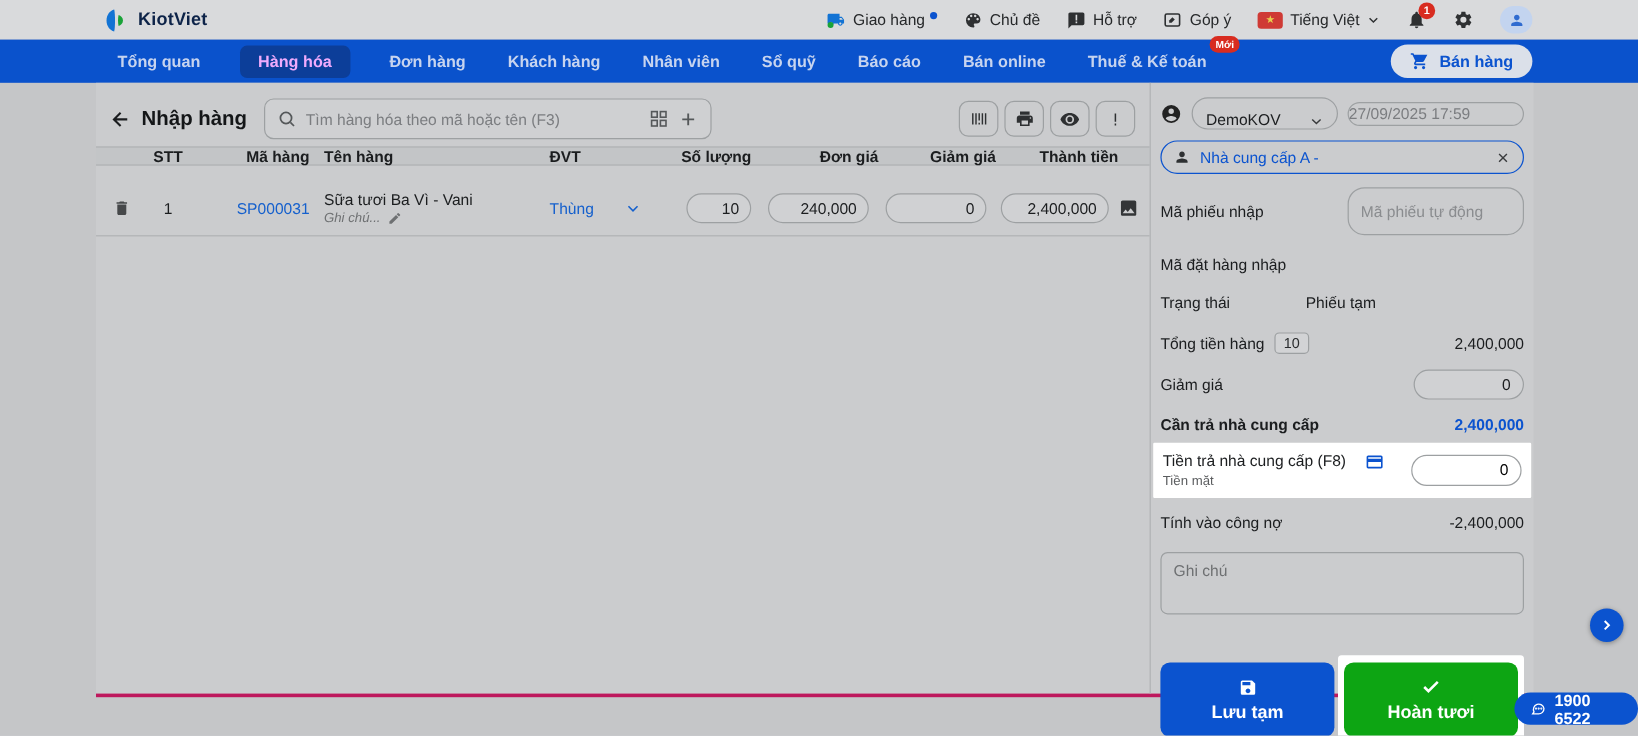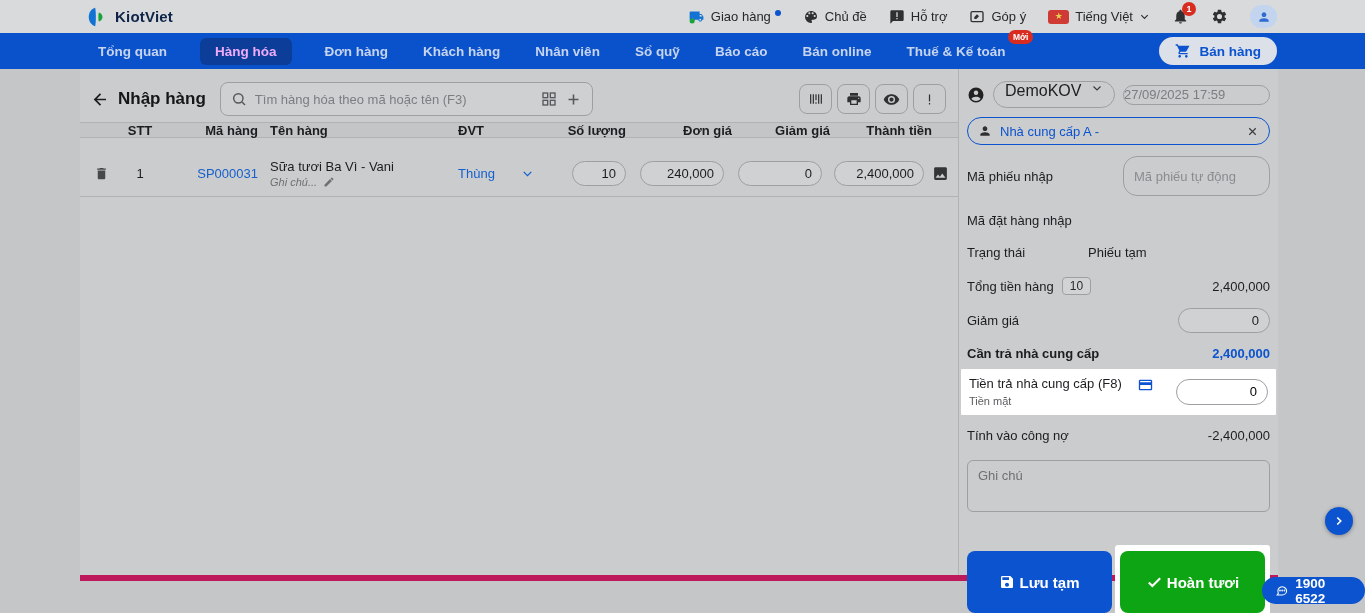--- a/index.html
+++ b/index.html
@@ -28,21 +28,21 @@
   .nav-items { display:flex; align-items:center; gap:31px; margin-left:96px; }
   .nav-item { font-size:13.5px; font-weight:bold; color:#c7d4ef; cursor:pointer; padding:6px 2px; border-radius:6px; white-space:nowrap; }
   .nav-item.active { background:#0c3e99; color:#f0abfc; padding:6px 15px; }
   .nav-new { position:relative; }
   .new-badge { position:absolute; top:-8px; right:-26px; background:#d82c20; color:#fff; font-size:8.5px; font-weight:bold;
                padding:2px 5px; border-radius:8px; }
   .sell-btn { margin-left:auto; margin-right:88px; height:28px; border-radius:14px; background:#dbe0e9; color:#0b53cf;
               display:flex; align-items:center; gap:8px; padding:0 16px; font-size:13.5px; font-weight:bold; border:none; cursor:pointer; }
 
   
-  .content { position:absolute; left:80px; top:69px; width:1198px; height:512px; background:#cbccce; border-bottom:6px solid #be185d; }
+  .content { position:absolute; left:80px; top:69px; width:1198px; height:512px; background:#cbccce; border-bottom:3px solid #be185d; }
   .left-pane { position:absolute; left:0; top:0; width:878px; height:100%; }
   .right-pane { position:absolute; left:878px; top:0; width:320px; height:100%; border-left:1px solid #b0b2b4; padding:12px 8px 0; }
 
   
   .toolbar { position:absolute; left:6px; top:13px; right:12px; height:34px; display:flex; align-items:center; }
   .back-btn { width:28px; height:28px; border:none; background:transparent; color:#1b1d1f; cursor:pointer; display:flex; align-items:center; justify-content:center; }
   .page-title { font-size:17px; font-weight:bold; margin:0 14px 0 4px; color:#141618; white-space:nowrap; }
   .searchbox { width:373px; height:34px; border:1px solid #9da0a2; border-radius:8px; background:#cfd0d2;
                display:flex; align-items:center; padding:0 10px; gap:8px; }
   .searchbox input { flex:1; border:none; background:transparent; outline:none; font-size:13px; color:#2a2c2e; font-family:inherit; }
@@ -68,21 +68,21 @@
   .cell-input { height:25px; border:1px solid #9da0a2; border-radius:13px; background:#d0d1d3; text-align:right;
                 padding:0 9px; font-size:13px; color:#1b1d1f; font-family:inherit; outline:none; }
   .img-btn { border:none; background:transparent; color:#333537; cursor:pointer; justify-self:end; margin-right:10px; }
 
   
   .rp-row { display:flex; align-items:center; }
   .rp-label { font-size:13px; color:#1b1d1f; }
   .row-top { gap:8px; }
   .acct-icon { color:#222; }
   .sel-branch { flex:1; height:27px; border:1px solid #9da0a2; border-radius:14px; background:transparent;
-                display:flex; align-items:flex-start; justify-content:space-between; padding:0 11px; font-size:16px; cursor:pointer; }
+                display:flex; align-items:flex-end; justify-content:space-between; padding:0 11px; font-size:13px; cursor:pointer; }
   .datetime { width:147px; height:20px; border:1px solid #9da0a2; border-radius:14px; color:#7b7d80; font-size:13px;
               display:flex; align-items:center; }
   .supplier-box { margin-top:9px; height:28px; border:1.6px solid #0b53cf; border-radius:14px; display:flex; align-items:center;
                   padding:0 10px; gap:8px; }
   .supplier-name { color:#0b53cf; font-size:13px; flex:1; }
   .close-x { border:none; background:transparent; color:#3a3c3e; cursor:pointer; padding:0; }
   .rp-field { margin-top:11px; justify-content:space-between; }
   .rp-input { width:147px; height:40px; border:1px solid #9da0a2; border-radius:14px; background:transparent;
               font-size:13px; padding:0 10px; color:#2a2c2e; font-family:inherit; outline:none; }
   .rp-input::placeholder { color:#8a8c8f; }
@@ -99,21 +99,21 @@
   .pay-labels { display:flex; flex-direction:column; gap:4px; }
   .pay-method { font-size:11px; color:#5a5c5e; }
   .card-icon { color:#0b53cf; margin-left:14px; margin-top:1px; cursor:pointer; }
   .pay-input { margin-left:auto; align-self:center; width:92px; height:26px; border:1px solid #9da0a2; border-radius:13px;
                background:#fff; text-align:right; padding:0 10px; font-size:13px; font-family:inherit; outline:none; }
   .note-area { margin-top:17px; width:100%; height:52px; border:1px solid #9da0a2; border-radius:6px; background:transparent;
                resize:none; font-size:13px; padding:7px 10px; color:#2a2c2e; font-family:inherit; outline:none; }
   .note-area::placeholder { color:#6e7072; }
   .btn-row { margin-top:29px; display:flex; align-items:center; gap:3px; }
   .action-btn { flex:1; height:62px; border:none; border-radius:8px; cursor:pointer; color:#fff; font-family:inherit;
-                display:flex; flex-direction:row; align-items:center; justify-content:center; gap:4px;
+                display:flex; flex-direction:column; align-items:center; justify-content:center; gap:4px;
                 font-size:15px; font-weight:bold; }
   .btn-blue { background:#0b53cf; }
   .white-wrap { flex:1; background:#fff; padding:6px 5px; border-radius:3px; }
   .btn-green { width:100%; background:#0da513; }
 
   
   .side-fab { position:absolute; left:1325px; top:507px; width:28px; height:28px; border-radius:50%; background:#0b53cf;
               border:none; color:#fff; display:flex; align-items:center; justify-content:center; cursor:pointer;
               box-shadow:0 1px 4px rgba(0,0,0,.35); }
   .hotline { position:absolute; left:1262px; top:577px; height:27px; border-radius:14px; background:#0b53cf; color:#fff;

